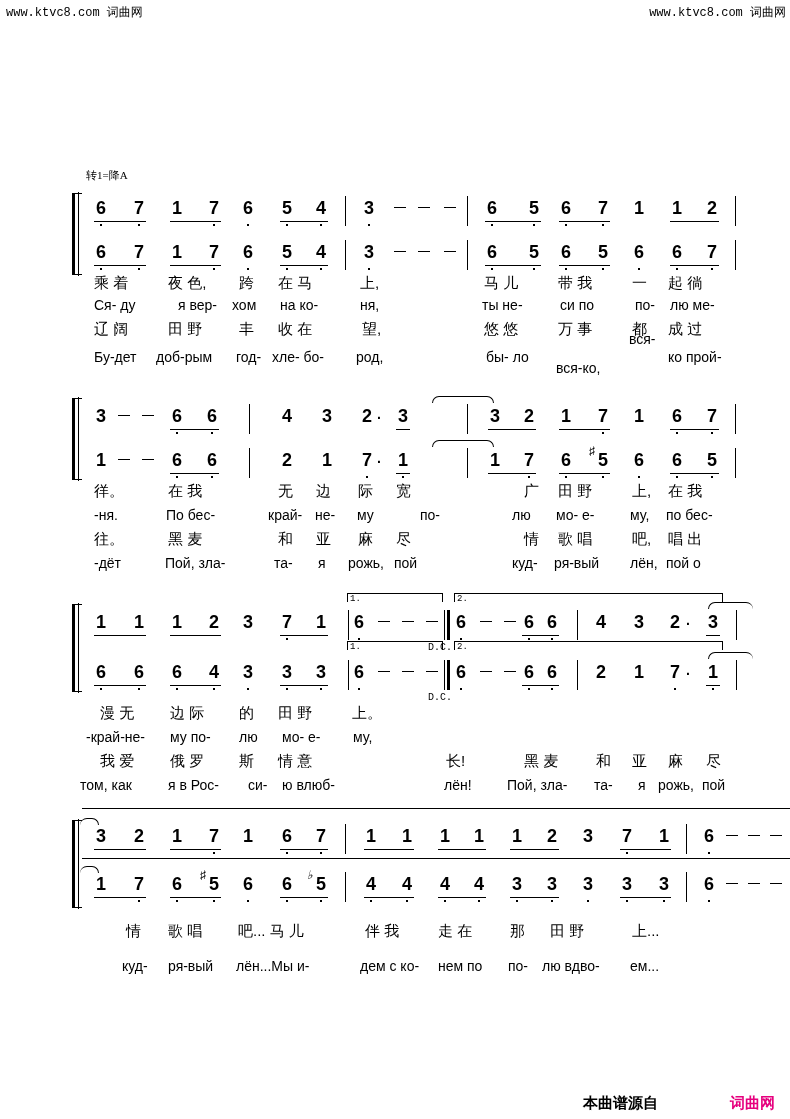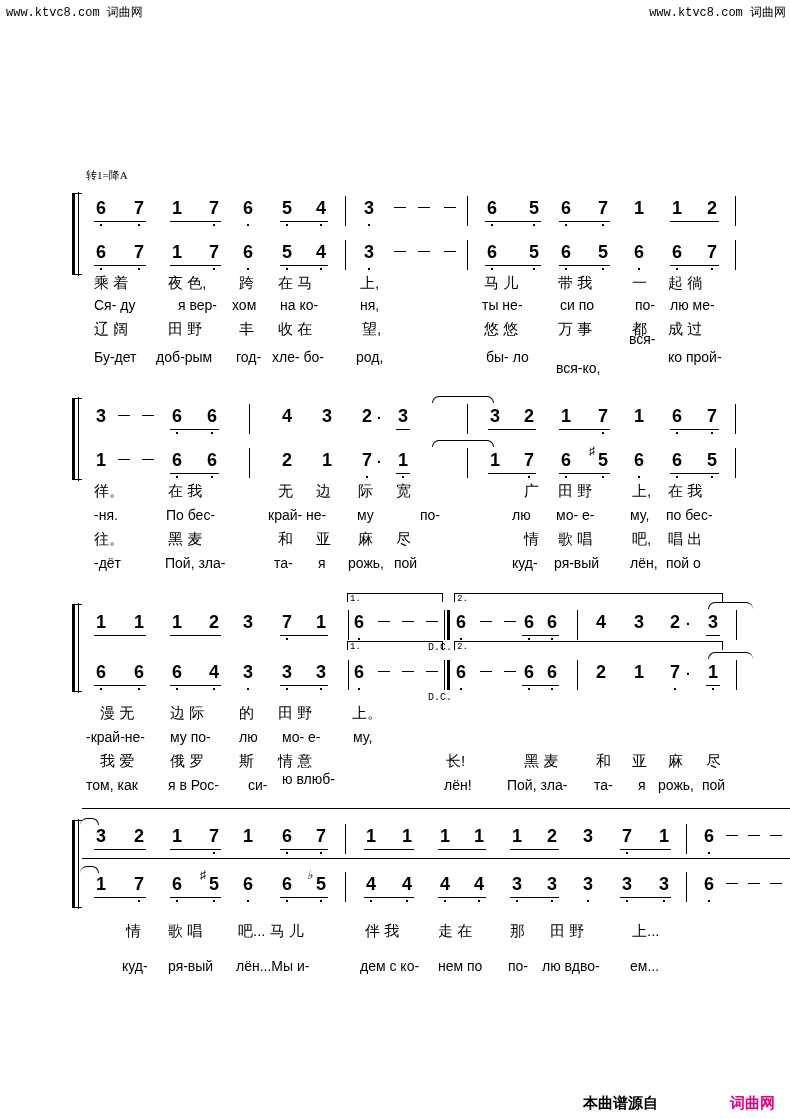--- a/index.html
+++ b/index.html
@@ -202,21 +202,21 @@
   <span class="lyr" style="left:286px;top:84px">际</span>
   <span class="lyr" style="left:324px;top:84px">宽</span>
   <span class="lyr" style="left:452px;top:84px">广</span>
   <span class="lyr" style="left:486px;top:84px">田 野</span>
   <span class="lyr" style="left:560px;top:84px">上,</span>
   <span class="lyr" style="left:596px;top:84px">在 我</span>
 
   <span class="lyr ru" style="left:22px;top:109px">-ня.</span>
   <span class="lyr ru" style="left:94px;top:109px">По бес-</span>
   <span class="lyr ru" style="left:196px;top:109px">край-</span>
-  <span class="lyr ru" style="left:234px;top:109px">не-</span>
+  <span class="lyr ru" style="left:243px;top:109px">не-</span>
   <span class="lyr ru" style="left:285px;top:109px">му</span>
   <span class="lyr ru" style="left:348px;top:109px">по-</span>
   <span class="lyr ru" style="left:440px;top:109px">лю</span>
   <span class="lyr ru" style="left:484px;top:109px">мо- е-</span>
   <span class="lyr ru" style="left:558px;top:109px">му,</span>
   <span class="lyr ru" style="left:594px;top:109px">по бес-</span>
 
   <span class="lyr" style="left:22px;top:132px">往。</span>
   <span class="lyr" style="left:96px;top:132px">黑 麦</span>
   <span class="lyr" style="left:206px;top:132px">和</span>
@@ -333,24 +333,24 @@
   <span class="lyr" style="left:98px;top:148px">俄 罗</span>
   <span class="lyr" style="left:167px;top:148px">斯</span>
   <span class="lyr" style="left:206px;top:148px">情 意</span>
   <span class="lyr" style="left:374px;top:148px">长!</span>
   <span class="lyr" style="left:452px;top:148px">黑 麦</span>
   <span class="lyr" style="left:524px;top:148px">和</span>
   <span class="lyr" style="left:560px;top:148px">亚</span>
   <span class="lyr" style="left:596px;top:148px">麻</span>
   <span class="lyr" style="left:634px;top:148px">尽</span>
 
-  <span class="lyr ru" style="left:14px;top:173px">том, как</span>
+  <span class="lyr ru" style="left:8px;top:173px">том, как</span>
   <span class="lyr ru" style="left:96px;top:173px">я в Рос-</span>
   <span class="lyr ru" style="left:176px;top:173px">си-</span>
-  <span class="lyr ru" style="left:210px;top:167px">ю влюб-</span>
+  <span class="lyr ru" style="left:210px;top:173px">ю влюб-</span>
   <span class="lyr ru" style="left:372px;top:173px">лён!</span>
   <span class="lyr ru" style="left:435px;top:173px">Пой, зла-</span>
   <span class="lyr ru" style="left:522px;top:173px">та-</span>
   <span class="lyr ru" style="left:566px;top:173px">я</span>
   <span class="lyr ru" style="left:586px;top:173px">рожь,</span>
   <span class="lyr ru" style="left:630px;top:173px">пой</span>
 </div>
 
 <div class="system" style="top:808px;">
   <div class="hline" style="left:10px;top:0;width:715px"></div>

